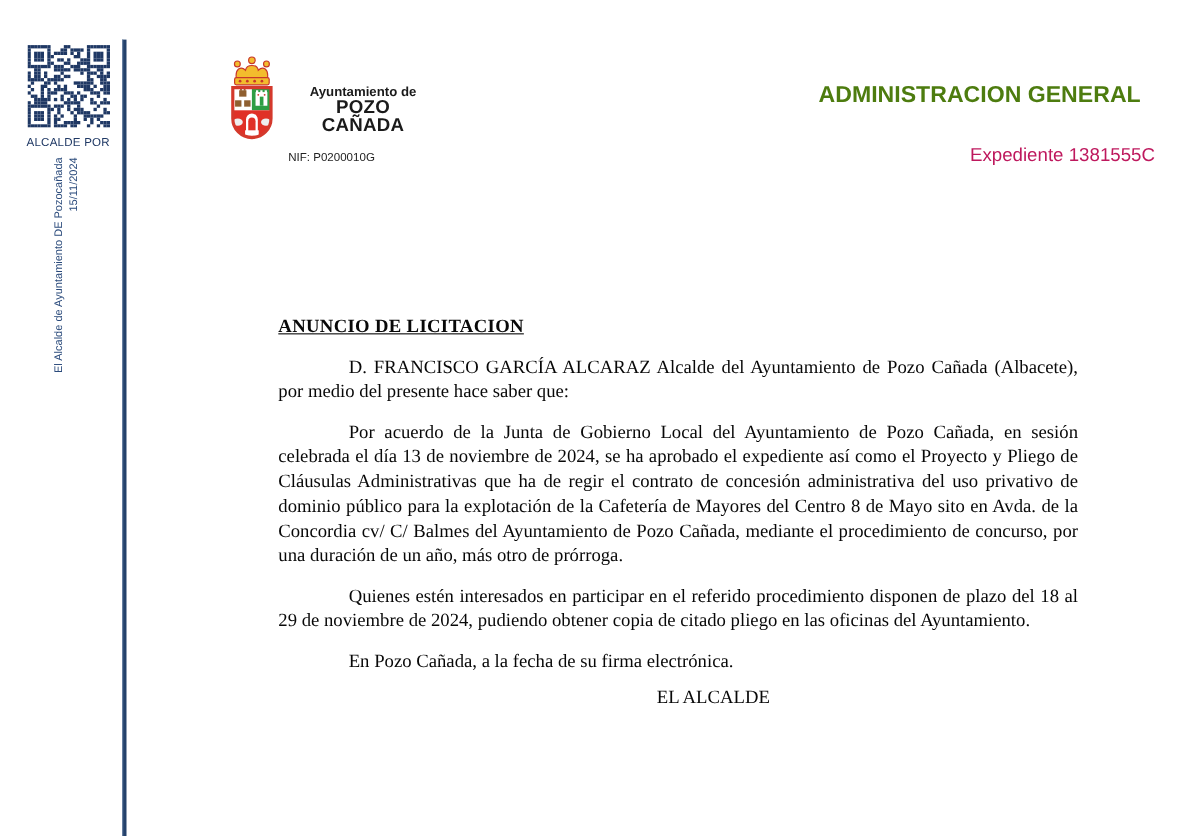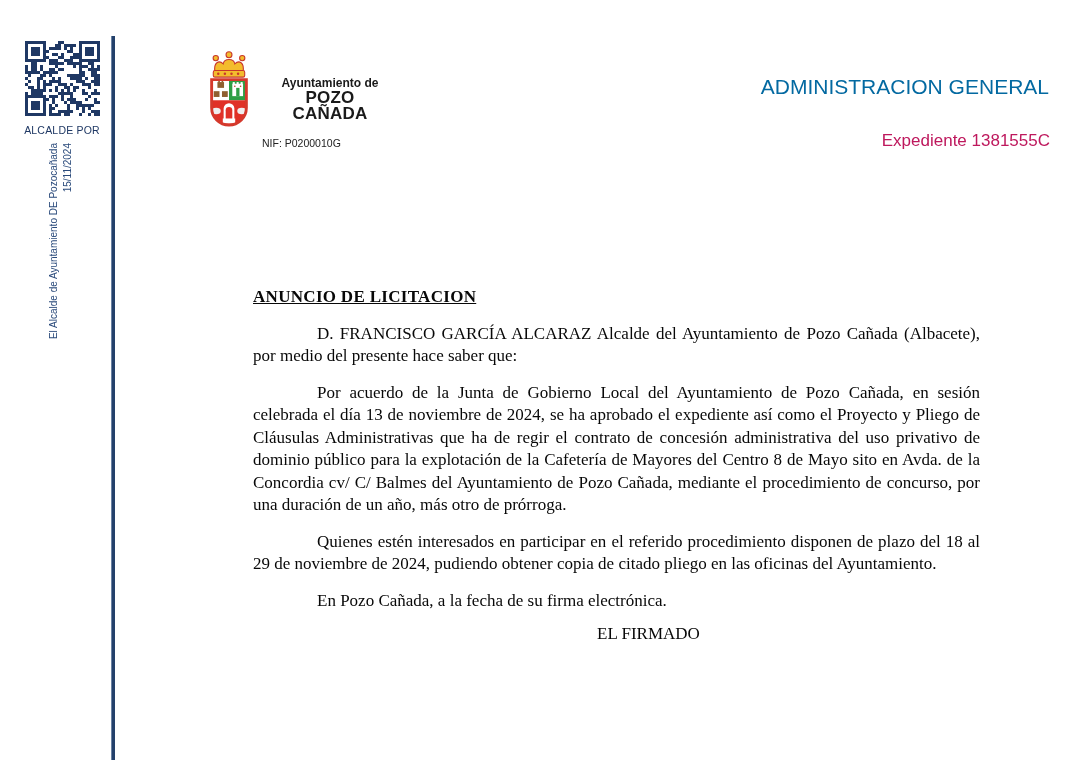--- a/index.html
+++ b/index.html
@@ -15,21 +15,21 @@
     font-size:10.5px;letter-spacing:.2px;color:#1f3864;}
   .vtext{position:absolute;left:47px;top:143px;width:225px;height:30px;
     transform:translateY(225px) rotate(-90deg);transform-origin:0 0;
     font-size:10px;line-height:14px;color:#2a4a7b;text-align:right;white-space:nowrap;}
   
   .crest{position:absolute;left:204px;top:49px;width:50px;height:86px;line-height:0;}
   .orgname{position:absolute;left:270px;top:77px;width:120px;text-align:center;color:#1a1a1a;}
   .orgname .l1{font-size:12px;font-weight:bold;line-height:13px;}
   .orgname .l2{font-size:17px;font-weight:bold;line-height:16px;letter-spacing:.2px;}
   .nif{position:absolute;left:262px;top:137px;font-size:10.5px;color:#222;}
-  .dept{position:absolute;right:41px;top:75px;font-size:21px;font-weight:normal;color:#0369a1;}
+  .dept{position:absolute;right:53px;top:75px;font-size:21px;font-weight:bold;color:#4d7c0f;}
   .exped{position:absolute;right:40px;top:131px;font-size:17px;color:#be185d;}
   
   .docbody{position:absolute;left:253px;top:286px;width:727px;
     font-family:"Liberation Serif",serif;font-size:17px;line-height:22.5px;color:#080808;}
   .doc-title{font-weight:bold;text-decoration:underline;
     margin:0 0 14px 0;font-size:17px;letter-spacing:.3px;}
   .docbody p.para{margin:0 0 14px 0;text-align:justify;text-indent:64px;}
   .closing{margin:0 0 11px 64px;text-align:left;}
   .signatory{margin:0 0 0 64px;text-align:center;}
 </style>
@@ -442,16 +442,16 @@
   <div class="dept">ADMINISTRACION GENERAL</div>
 
   <div class="exped">Expediente 1381555C</div>
 
   <div class="docbody">
     <h1 class="doc-title">ANUNCIO DE LICITACION</h1>
     <p class="para">D. FRANCISCO GARCÍA ALCARAZ Alcalde del Ayuntamiento de Pozo Cañada (Albacete), por medio del presente hace saber que:</p>
     <p class="para">Por acuerdo de la Junta de Gobierno Local del Ayuntamiento de Pozo Cañada, en sesión celebrada el día 13 de noviembre de 2024, se ha aprobado el expediente así como el Proyecto y Pliego de Cláusulas Administrativas que ha de regir el contrato de concesión administrativa del uso privativo de dominio público para la explotación de la Cafetería de Mayores del Centro 8 de Mayo sito en Avda. de la Concordia cv/ C/ Balmes del Ayuntamiento de Pozo Cañada, mediante el procedimiento de concurso, por una duración de un año, más otro de prórroga.</p>
     <p class="para">Quienes estén interesados en participar en el referido procedimiento disponen de plazo del 18 al 29 de noviembre de 2024, pudiendo obtener copia de citado pliego en las oficinas del Ayuntamiento.</p>
     <p class="closing">En Pozo Cañada, a la fecha de su firma electrónica.</p>
-    <p class="signatory">EL FIRMADO</p>
+    <p class="signatory">EL ALCALDE</p>
   </div>
 
 </div>
 
 </body></html>

